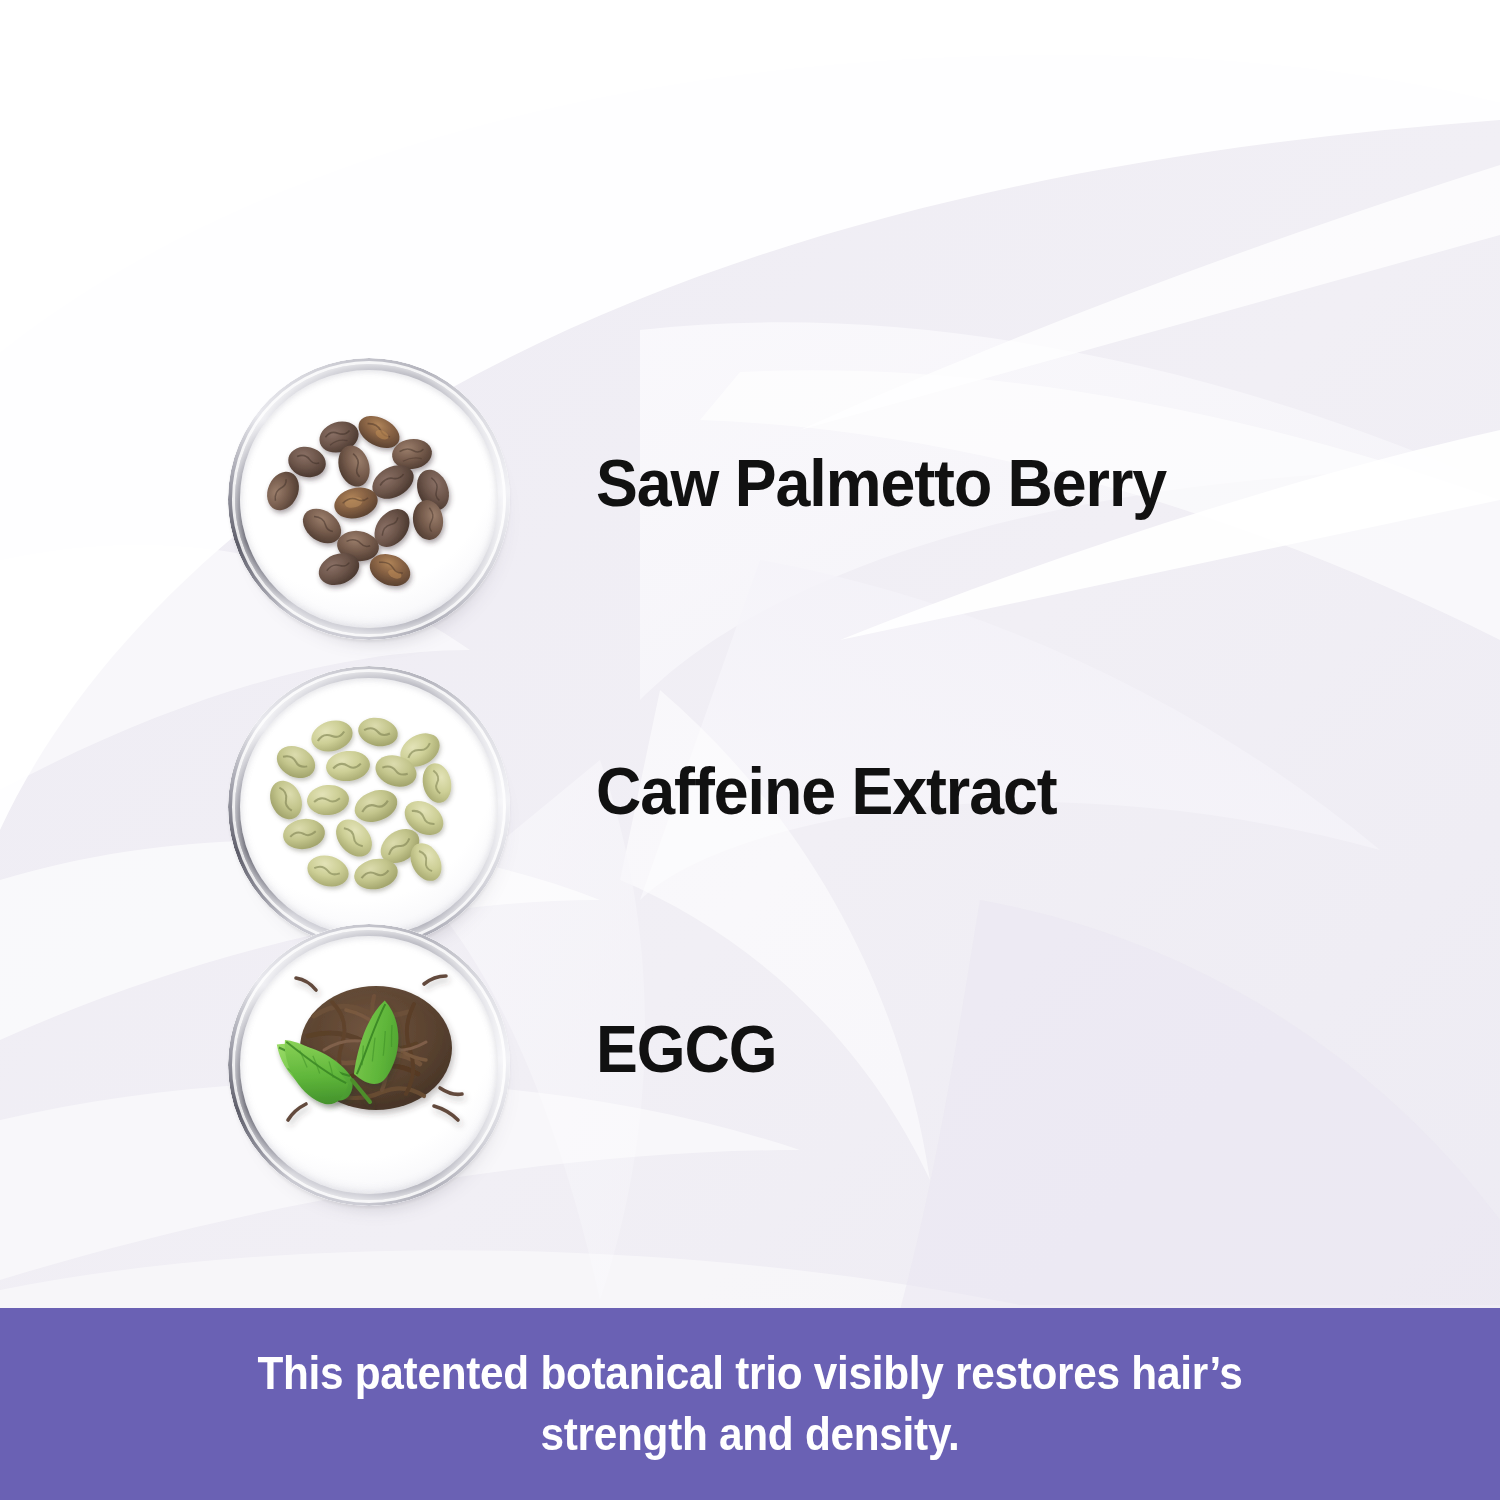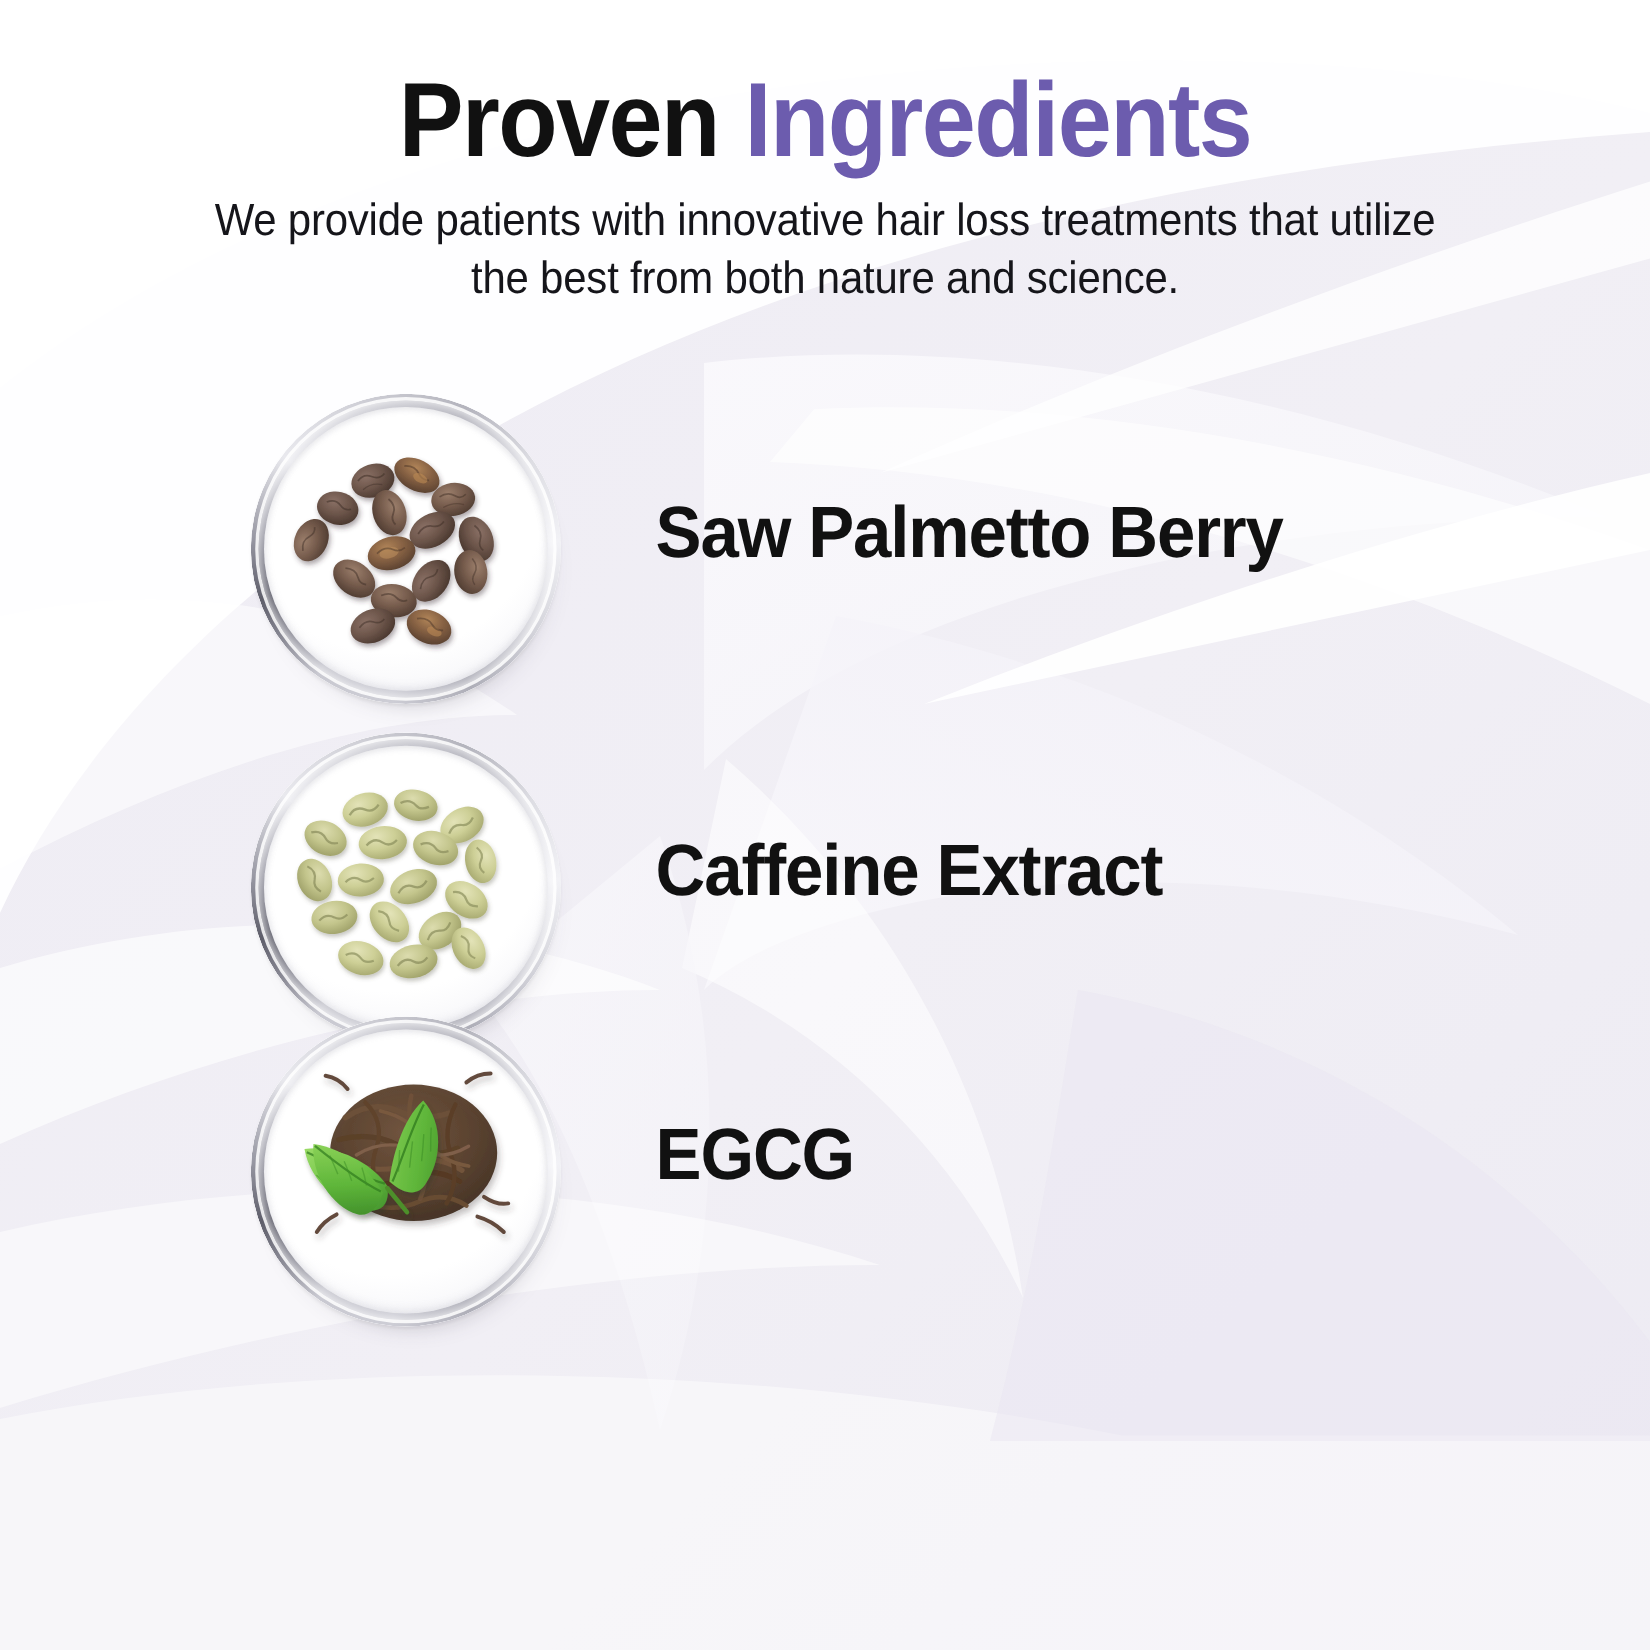--- a/index.html
+++ b/index.html
@@ -189,27 +189,20 @@
 
       <path d="M0,560 C180,520 340,560 470,650 C330,650 170,700 0,790 Z" fill="#ffffff" opacity="0.55"></path>
       <path d="M0,880 C200,820 420,830 600,900 C420,900 200,950 0,1040 Z" fill="#ffffff" opacity="0.62"></path>
       <path d="M0,1120 C260,1060 560,1070 800,1150 C560,1150 260,1200 0,1280 Z" fill="#ffffff" opacity="0.50"></path>
       <path d="M0,1290 C300,1230 700,1240 1020,1305 L1500,1305 L1500,1500 L0,1500 Z" fill="#ffffff" opacity="0.45"></path>
 
       <path d="M980,900 C1200,940 1380,1060 1500,1220 L1500,1310 L900,1310 C940,1160 960,1020 980,900 Z" fill="#e9e6f1" opacity="0.5"></path>
     </svg>
   </div>
 
-  <div class="header">
-    <h1 class="title">
-      <span class="t-black">Proven</span>
-      <span class="t-accent">Ingredients</span>
-    </h1>
-    <p class="subtitle">We provide patients with innovative hair loss treatments that utilize the best from both nature and science.</p>
-  </div>
 
   <div class="row row-2">
     <div class="dish-wrap">
       <div class="dish-shadow"></div>
       <div class="dish">
         <div class="rim"></div>
         <div class="rim-inner"></div>
         <div class="rim-hl"></div>
         <div class="contents">
           <svg viewBox="0 0 282 282">
@@ -501,14 +494,17 @@
 
               <path d="M124,156 q10,12 18,22" stroke="#4e8f2c" stroke-width="4" fill="none" stroke-linecap="round"></path>
             </g>
           </svg>
         </div>
       </div>
     </div>
     <div class="ing-label">EGCG</div>
   </div>
 
+  <div class="banner">
+    <div class="banner-text">This patented botanical trio visibly restores hair’s strength and density.</div>
+  </div>
 
 </div>
 
 </body></html>

